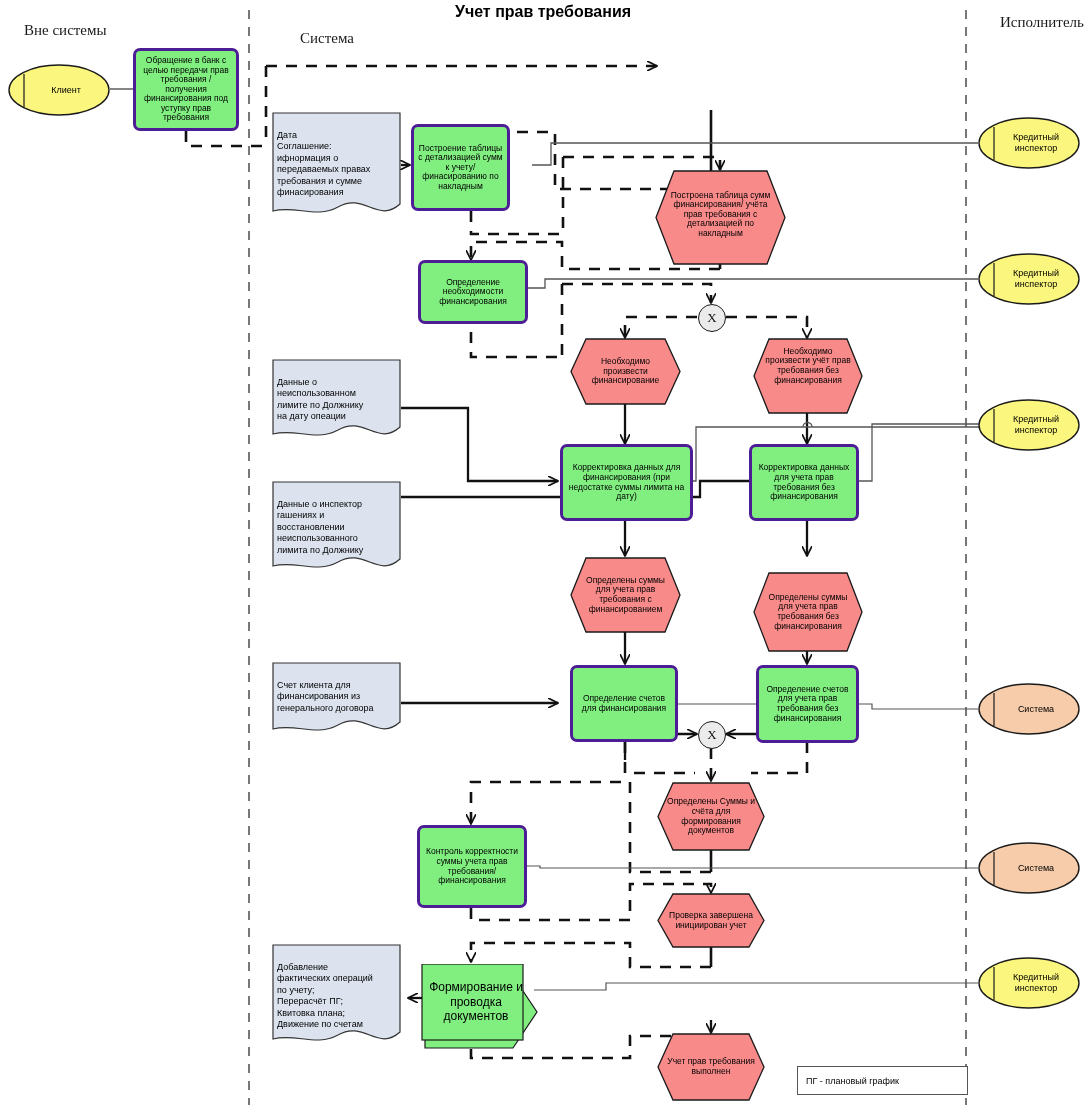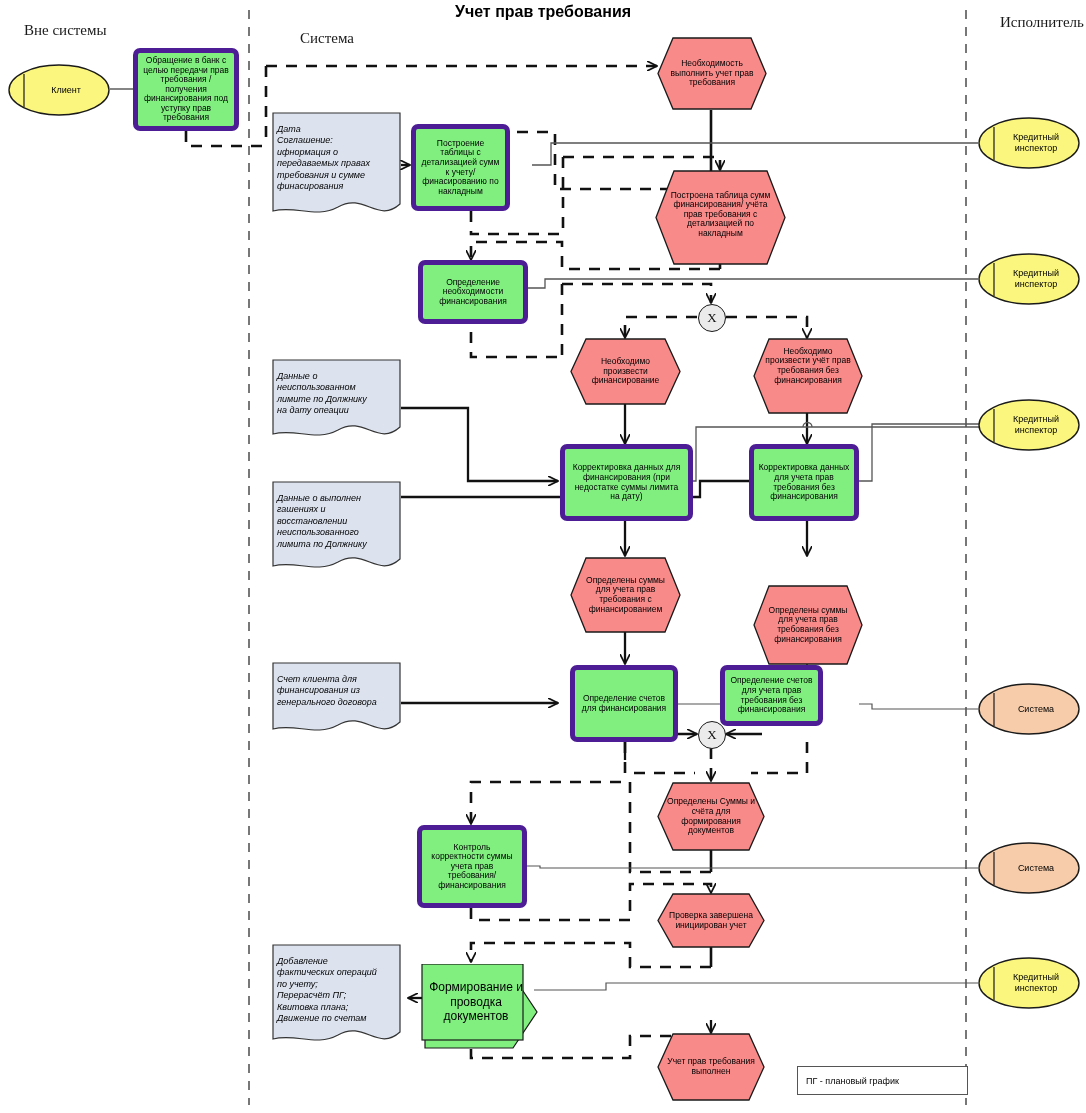--- a/index.html
+++ b/index.html
@@ -46,47 +46,46 @@
     left:0; top:3px;
     width:1086px;
     text-align:center;
     font-size:16px;
     font-weight:bold;
     color:#000;
   }
   
   .proc{
     background:#80ef80;
-    border:5px solid #4c1d95;
+    border:3px solid #4c1d95;
     border-radius:7px;
     font-size:8.5px;
     padding:3px 4px;
     z-index:3;
   }
   .evt-wrap{ position:absolute; z-index:3; }
   .evt-wrap svg{ position:absolute; left:0; top:0; overflow:visible; }
   .evt-txt{
     position:absolute; left:0; top:0; width:100%; height:100%;
     display:flex; align-items:center; justify-content:center;
     text-align:center; font-size:8.5px; line-height:1.13; color:#000;
     padding:0 9px; box-sizing:border-box;
   }
   
   .doc-wrap{ position:absolute; z-index:3; }
   .doc-wrap svg{ position:absolute; left:0; top:0; }
   .doc-txt{
-    position:absolute; left:0; top:8px; width:100%;
+    position:absolute; left:0; top:14px; width:100%;
     padding:4px 4px 0 5px;
     box-sizing:border-box;
     font-size:9px;
     line-height:1.27;
     text-align:left;
     color:#000;
     white-space:pre-line;
-    font-style:italic;
   }
   
   .actor{
     position:absolute;
     z-index:3;
   }
   .actor svg{ position:absolute; left:0; top:0; }
   .actor-txt{
     position:absolute; left:0; top:0; width:100%; height:100%;
     display:flex; align-items:center; justify-content:center;
@@ -312,21 +311,21 @@
     <div class="doc-txt">Данные о
 неиспользованном
 лимите по Должнику
 на дату опеации</div>
   </div>
 
   <div class="doc-wrap" style="left:272px; top:481px; width:129px; height:95px;">
     <svg width="129" height="95">
       <path d="M1,1 H128 V78 C106,98 92,66 66,81 C44,93 24,79 1,85 Z" fill="#dce3ef" stroke="#333" stroke-width="1.2"></path>
     </svg>
-    <div class="doc-txt">Данные о выполнен
+    <div class="doc-txt">Данные о инспектор
 гашениях и
 восстановлении
 неиспользованного
 лимита по Должнику</div>
   </div>
 
   <div class="doc-wrap" style="left:272px; top:662px; width:134px; height:78px;">
     <svg width="129" height="78">
       <path d="M1,1 H128 V60 C106,80 92,48 66,63 C44,75 24,61 1,67 Z" fill="#dce3ef" stroke="#333" stroke-width="1.2"></path>
     </svg>
@@ -364,42 +363,36 @@
   </div>
 
   <div class="node proc" style="left:749px; top:444px; width:110px; height:77px;">
     <span>Корректировка данных для учета прав требования без финансирования</span>
   </div>
 
   <div class="node proc" style="left:570px; top:665px; width:108px; height:77px;">
     <span>Определение счетов для финансирования</span>
   </div>
 
-  <div class="node proc" style="left:720px; top:665px; width:103px; height:61px;">
+  <div class="node proc" style="left:756px; top:665px; width:103px; height:78px;">
     <span>Определение счетов  для учета прав требования без финансирования</span>
   </div>
 
   <div class="node proc" style="left:417px; top:825px; width:110px; height:83px;">
     <span>Контроль корректности суммы учета прав требования/ финансирования</span>
   </div>
 
   <div class="subproc" style="left:415px; top:964px; width:125px; height:88px;">
     <svg width="125" height="88">
       <path d="M10,12 H98 L122,48 L98,84 H10 Z" fill="#80ef80" stroke="#1a1a1a" stroke-width="1.2"></path>
       <rect x="7" y="0" width="101" height="76" fill="#80ef80" stroke="#1a1a1a" stroke-width="1.2"></rect>
     </svg>
     <div class="subproc-txt" style="left:7px; top:0;">Формирование и проводка документов</div>
   </div>
 
-  <div class="evt-wrap" style="left:657px; top:37px; width:110px; height:73px;">
-    <svg width="110" height="73">
-      <path d="M16,1 H94 L109,36.5 L94,72 H16 L1,36.5 Z" fill="#f98a8a" stroke="#1a1a1a" stroke-width="1.3"></path>
-    </svg>
-    <div class="evt-txt">Необходимость выполнить учет прав требования</div>
-  </div>
 
   <div class="evt-wrap" style="left:655px; top:170px; width:131px; height:89px;">
     <svg width="131" height="95">
       <path d="M19,1 H112 L130,47.5 L112,94 H19 L1,47.5 Z" fill="#f98a8a" stroke="#1a1a1a" stroke-width="1.3"></path>
     </svg>
     <div class="evt-txt">Построена таблица сумм финансирования/ учёта прав требования с детализацией по накладным</div>
   </div>
 
   <div class="evt-wrap" style="left:570px; top:338px; width:111px; height:67px;">
     <svg width="111" height="67">
@@ -415,21 +408,21 @@
     <div class="evt-txt">Необходимо произвести учёт прав требования без финансирования</div>
   </div>
 
   <div class="evt-wrap" style="left:570px; top:557px; width:111px; height:76px;">
     <svg width="111" height="76">
       <path d="M16,1 H95 L110,38 L95,75 H16 L1,38 Z" fill="#f98a8a" stroke="#1a1a1a" stroke-width="1.3"></path>
     </svg>
     <div class="evt-txt">Определены суммы для учета прав требования с финансированием</div>
   </div>
 
-  <div class="evt-wrap" style="left:753px; top:585px; width:110px; height:80px;">
+  <div class="evt-wrap" style="left:753px; top:572px; width:110px; height:80px;">
     <svg width="110" height="80">
       <path d="M16,1 H94 L109,40 L94,79 H16 L1,40 Z" fill="#f98a8a" stroke="#1a1a1a" stroke-width="1.3"></path>
     </svg>
     <div class="evt-txt">Определены суммы для учета прав требования без финансирования</div>
   </div>
 
   <div class="evt-wrap" style="left:657px; top:893px; width:108px; height:55px;">
     <svg width="108" height="55">
       <path d="M16,1 H92 L107,27.5 L92,54 H16 L1,27.5 Z" fill="#f98a8a" stroke="#1a1a1a" stroke-width="1.3"></path>
     </svg>

